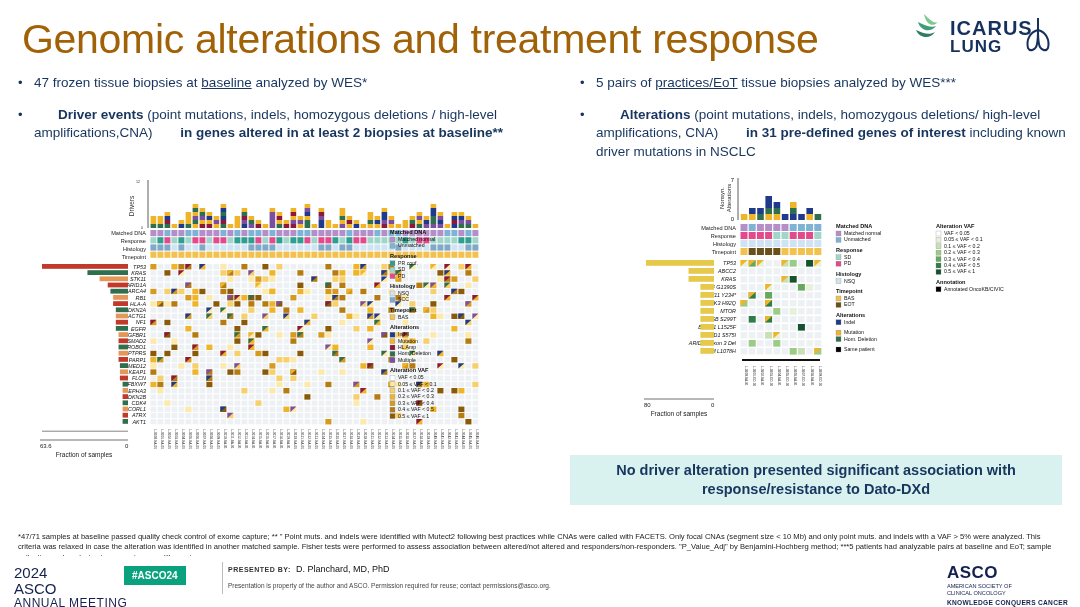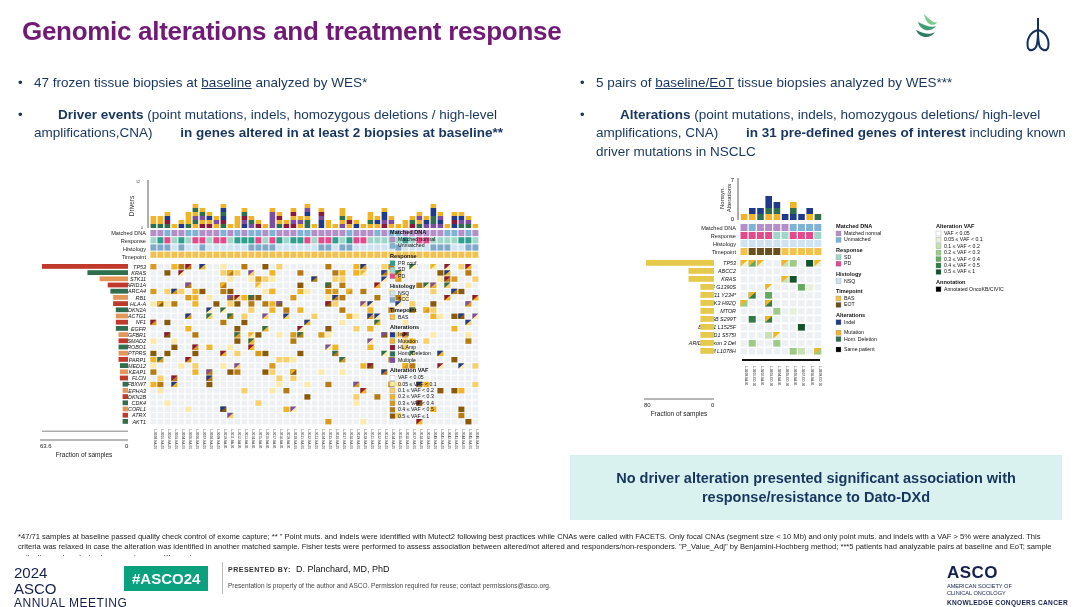--- a/index.html
+++ b/index.html
@@ -5,21 +5,21 @@
   * { box-sizing: border-box; }
   html,body { margin:0; padding:0; }
   body {
     width:1080px; height:607px; background:#ffffff;
     font-family:"Liberation Sans", sans-serif;
     color:#1b1b3a; position:relative; overflow:hidden;
   }
   
   .title {
     position:absolute; left:22px; top:16px;
-    font-size:26px; font-weight:bold; color:#701a75;
+    font-size:41px; font-weight:normal; color:#a16207;
     letter-spacing:-0.3px;
   }
   
   .logo { position:absolute; right:16px; top:8px; width:160px; height:52px; }
   .logo-text { position:absolute; left:46px; top:10px; line-height:1.0; }
   .logo-icarus { font-size:20px; font-weight:bold; color:#15315c; letter-spacing:1px;}
   .logo-lung { font-size:17px; font-weight:bold; color:#15315c; letter-spacing:1px;}
   
   .bullets-left { position:absolute; left:18px; top:74px; width:520px; }
   .bullets-right { position:absolute; left:580px; top:74px; width:490px; }
@@ -27,39 +27,39 @@
   .bullet .dot { width:16px; flex:0 0 16px; color:#17355e; font-size:13px; }
   .bullet .txt { flex:1; }
   .bullet b { font-weight:bold;padding-left:24px; }
   .u { text-decoration:underline; font-weight:normal;}
   
   .fig-left { position:absolute; left:30px; top:172px; width:510px; height:330px; }
   .fig-right { position:absolute; left:640px; top:172px; width:400px; height:270px; }
   .axis-label { font-size:6.5px; fill:#333; }
   
   .callout {
-    position:absolute; left:570px; top:455px; width:492px; height:65px;
+    position:absolute; left:570px; top:455px; width:492px; height:50px;
     background:#d9f2ef; display:flex; align-items:center; justify-content:center;
     text-align:center; padding:4px 10px;
   }
   .callout span { font-size:14.5px; font-weight:bold; color:#17355e; line-height:1.3;}
   
   .footnote {
     position:absolute; left:18px; top:516px; width:1046px;
     font-size:7.6px; line-height:1.35; color:#222;margin-top:16px;
   }
   
   .bottombar {
     position:absolute; left:0; top:556px; width:1080px; height:51px;
     background:#ffffff; border-top:1px solid #ffffff;
   }
   .asco-left { position:absolute; left:14px; top:565px; font-size:11px; color:#14204e; font-weight:normal; line-height:1.05;}
   .asco-left .yr { font-size:15px; }
   .asco-left .mt { font-size:12px; letter-spacing:0.5px;}
-  .hash { position:absolute; left:124px; top:566px; background:#0aa17f; color:#fff; font-size:15px; font-weight:bold; padding:4px 8px;}
+  .hash { position:absolute; left:124px; top:566px; background:#0aa17f; color:#fff; font-size:10px; font-weight:bold; padding:4px 8px;}
   .presented { position:absolute; left:228px; top:566px; font-size:7px; font-weight:bold; color:#333; letter-spacing:0.5px;}
   .presenter { position:absolute; left:296px; top:564px; font-size:9px; font-weight:normal; color:#111;}
   .permission { position:absolute; left:228px; top:582px; font-size:6.5px; color:#444;}
   .divider-v { position:absolute; left:222px; top:562px; width:1px; height:32px; background:#bbb;}
   .asco-right { position:absolute; right:12px; top:563px; text-align:left; }
   .asco-right .big { font-size:17px; font-weight:bold; color:#14204e; letter-spacing:0.5px;}
   .asco-right .sm { font-size:5.6px; color:#14204e; line-height:1.25;}
   .asco-right .kc { font-size:6.6px; font-weight:bold; color:#14204e; letter-spacing:0.3px; margin-top:2px;}
   
   .lg { font-size:5.6px; fill:#222; }
@@ -74,20 +74,24 @@
   <svg width="160" height="52" viewBox="0 0 160 52">
     <path d="M20 6 C 26 12, 30 16, 34 14 C 28 20, 22 16, 20 6 Z" fill="#7ec98f"></path>
     <path d="M14 14 C 22 18, 28 20, 32 18 C 26 26, 16 22, 14 14 Z" fill="#3f9c74"></path>
     <path d="M12 22 C 20 26, 26 27, 31 24 C 26 32, 15 30, 12 22 Z" fill="#2e7d63"></path>
     <g stroke="#15315c" stroke-width="2" fill="none">
       <path d="M134 10 L134 22"></path>
       <path d="M134 22 C 126 24, 122 32, 124 40 C 126 44, 132 42, 133 36 C 134 31, 134 26, 134 22 Z"></path>
       <path d="M134 22 C 142 24, 146 32, 144 40 C 142 44, 136 42, 135 36 C 134 31, 134 26, 134 22 Z"></path>
     </g>
   </svg>
+  <div class="logo-text">
+    <div class="logo-icarus">ICARUS</div>
+    <div class="logo-lung">LUNG</div>
+  </div>
 </div>
 
 <div class="bullets-left">
   <div class="bullet">
     <span class="dot">•</span>
     <span class="txt">
       47 frozen tissue biopsies at <span class="u">baseline</span> analyzed by WES*
     </span>
   </div>
   <div class="bullet">
@@ -95,21 +99,21 @@
     <span class="txt">
       <b>Driver events</b> (point mutations, indels, homozygous deletions / high-level amplifications,CNA) <b>in genes altered in at least 2 biopsies at baseline**</b>
     </span>
   </div>
 </div>
 
 <div class="bullets-right">
   <div class="bullet">
     <span class="dot">•</span>
     <span class="txt">
-      5 pairs of <span class="u">baseline/EoT</span> tissue biopsies analyzed by WES***
+      5 pairs of <span class="u">practices/EoT</span> tissue biopsies analyzed by WES***
     </span>
   </div>
   <div class="bullet">
     <span class="dot">•</span>
     <span class="txt">
       <b>Alterations</b> (point mutations, indels, homozygous deletions/ high-level amplifications, CNA) <b>in 31 pre-defined genes of interest</b> including known driver mutations in NSCLC
     </span>
   </div>
 </div>
 

